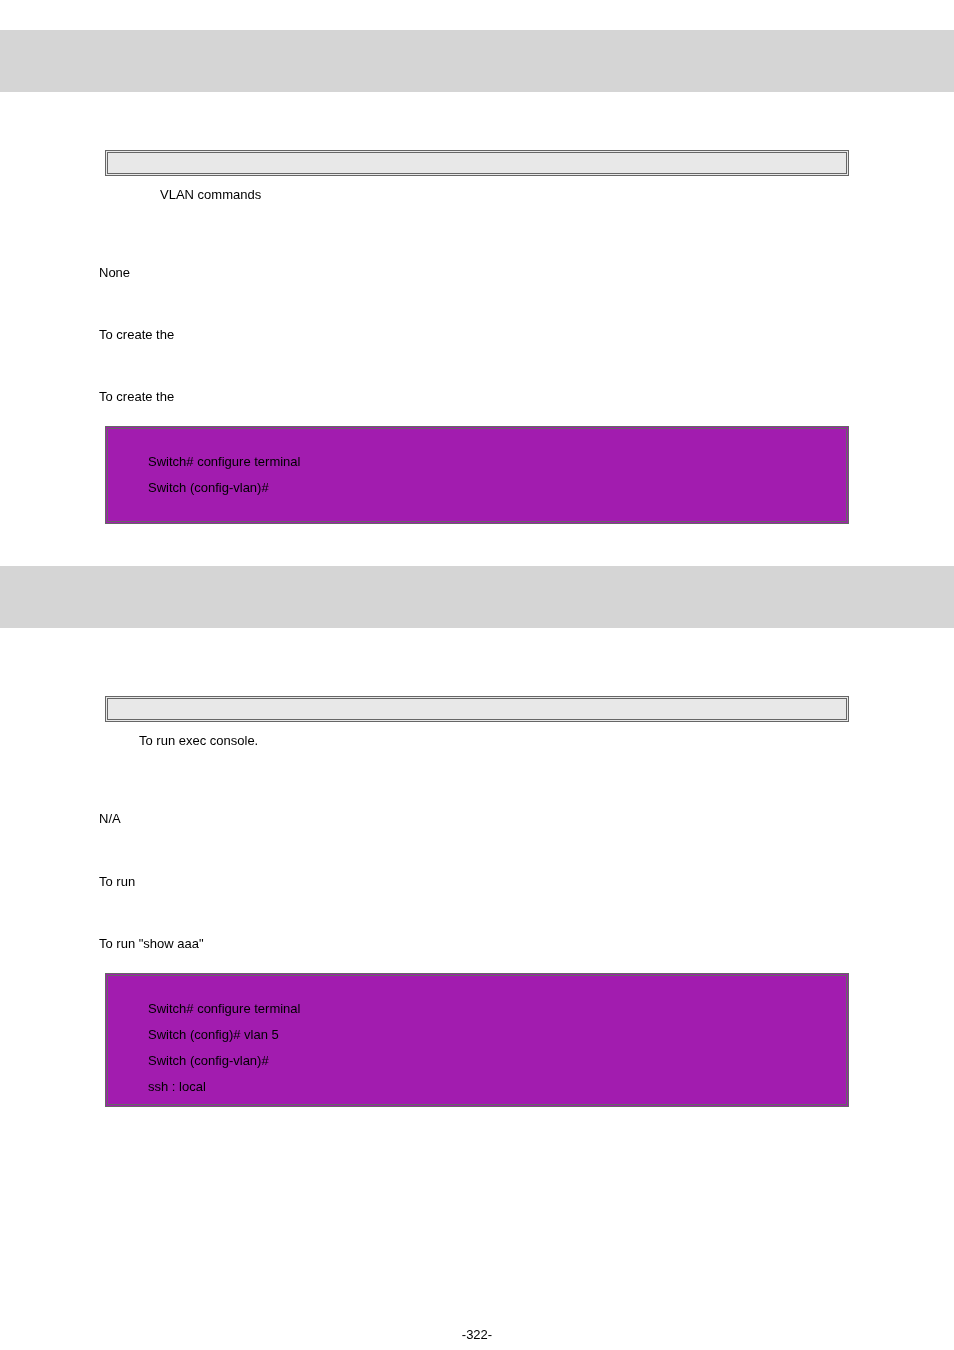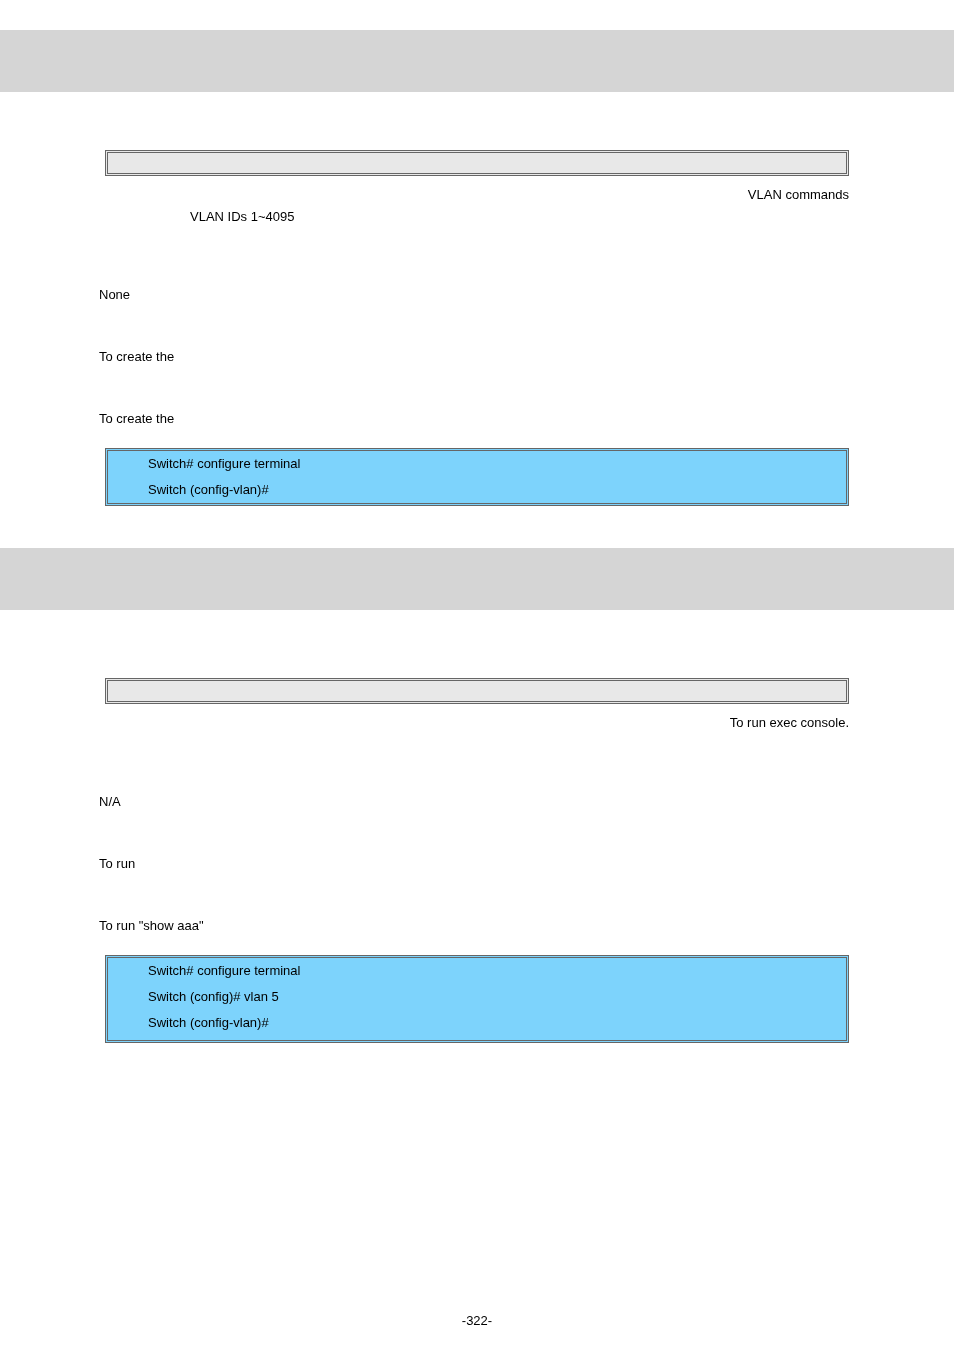--- a/index.html
+++ b/index.html
@@ -30,42 +30,41 @@
     height: 26px;
   }
   .param-block {
     margin-left: 105px;
     margin-right: 105px;
     margin-top: 8px;
   }
   .param-line {
     padding-left: 55px;
     line-height: 1.7;
-    text-align: right;
   }
   .param-line-inner {
     padding-left: 85px;
     line-height: 1.7;
   }
   .body-text {
     margin-left: 99px;
     margin-right: 99px;
     line-height: 1.7;
   }
   .code-box {
     margin-left: 105px;
     margin-right: 105px;
     border: 3px double #666666;
-    background: #7dd3fc;
-    padding: 0 40px;
+    background: #a21caf;
+    padding: 20px 40px;
     line-height: 2.0;
   }
   .page-number {
     position: absolute;
-    bottom: 22px;
+    bottom: 8px;
     left: 0;
     right: 0;
     text-align: center;
     font-size: 13px;
   }
   .spacer-sm { height: 18px; }
   .spacer-md { height: 40px; }
   .spacer-lg { height: 56px; }
 </style>
 </head>
@@ -73,21 +72,20 @@
 
 <div style="height:30px;"></div>
 <div class="section-header"></div>
 
 <div style="height:38px;"></div>
 
 <div class="syntax-box"></div>
 
 <div class="param-block">
   <div class="param-line">VLAN commands</div>
-  <div class="param-line-inner">VLAN IDs 1~4095</div>
 </div>
 
 <div class="spacer-lg"></div>
 
 <div class="body-text">None</div>
 
 <div class="spacer-md"></div>
 
 <div class="body-text">To create the</div>
 
@@ -124,15 +122,16 @@
 <div class="spacer-md"></div>
 
 <div class="body-text">To run "show aaa"</div>
 
 <div class="spacer-sm"></div>
 
 <div class="code-box" style="padding-bottom:4px;">
   <div>Switch# configure terminal</div>
   <div>Switch (config)# vlan 5</div>
   <div>Switch (config-vlan)#</div>
+  <div>ssh         : local</div>
 </div>
 
 <div class="page-number">-322-</div>
 
 </body></html>

